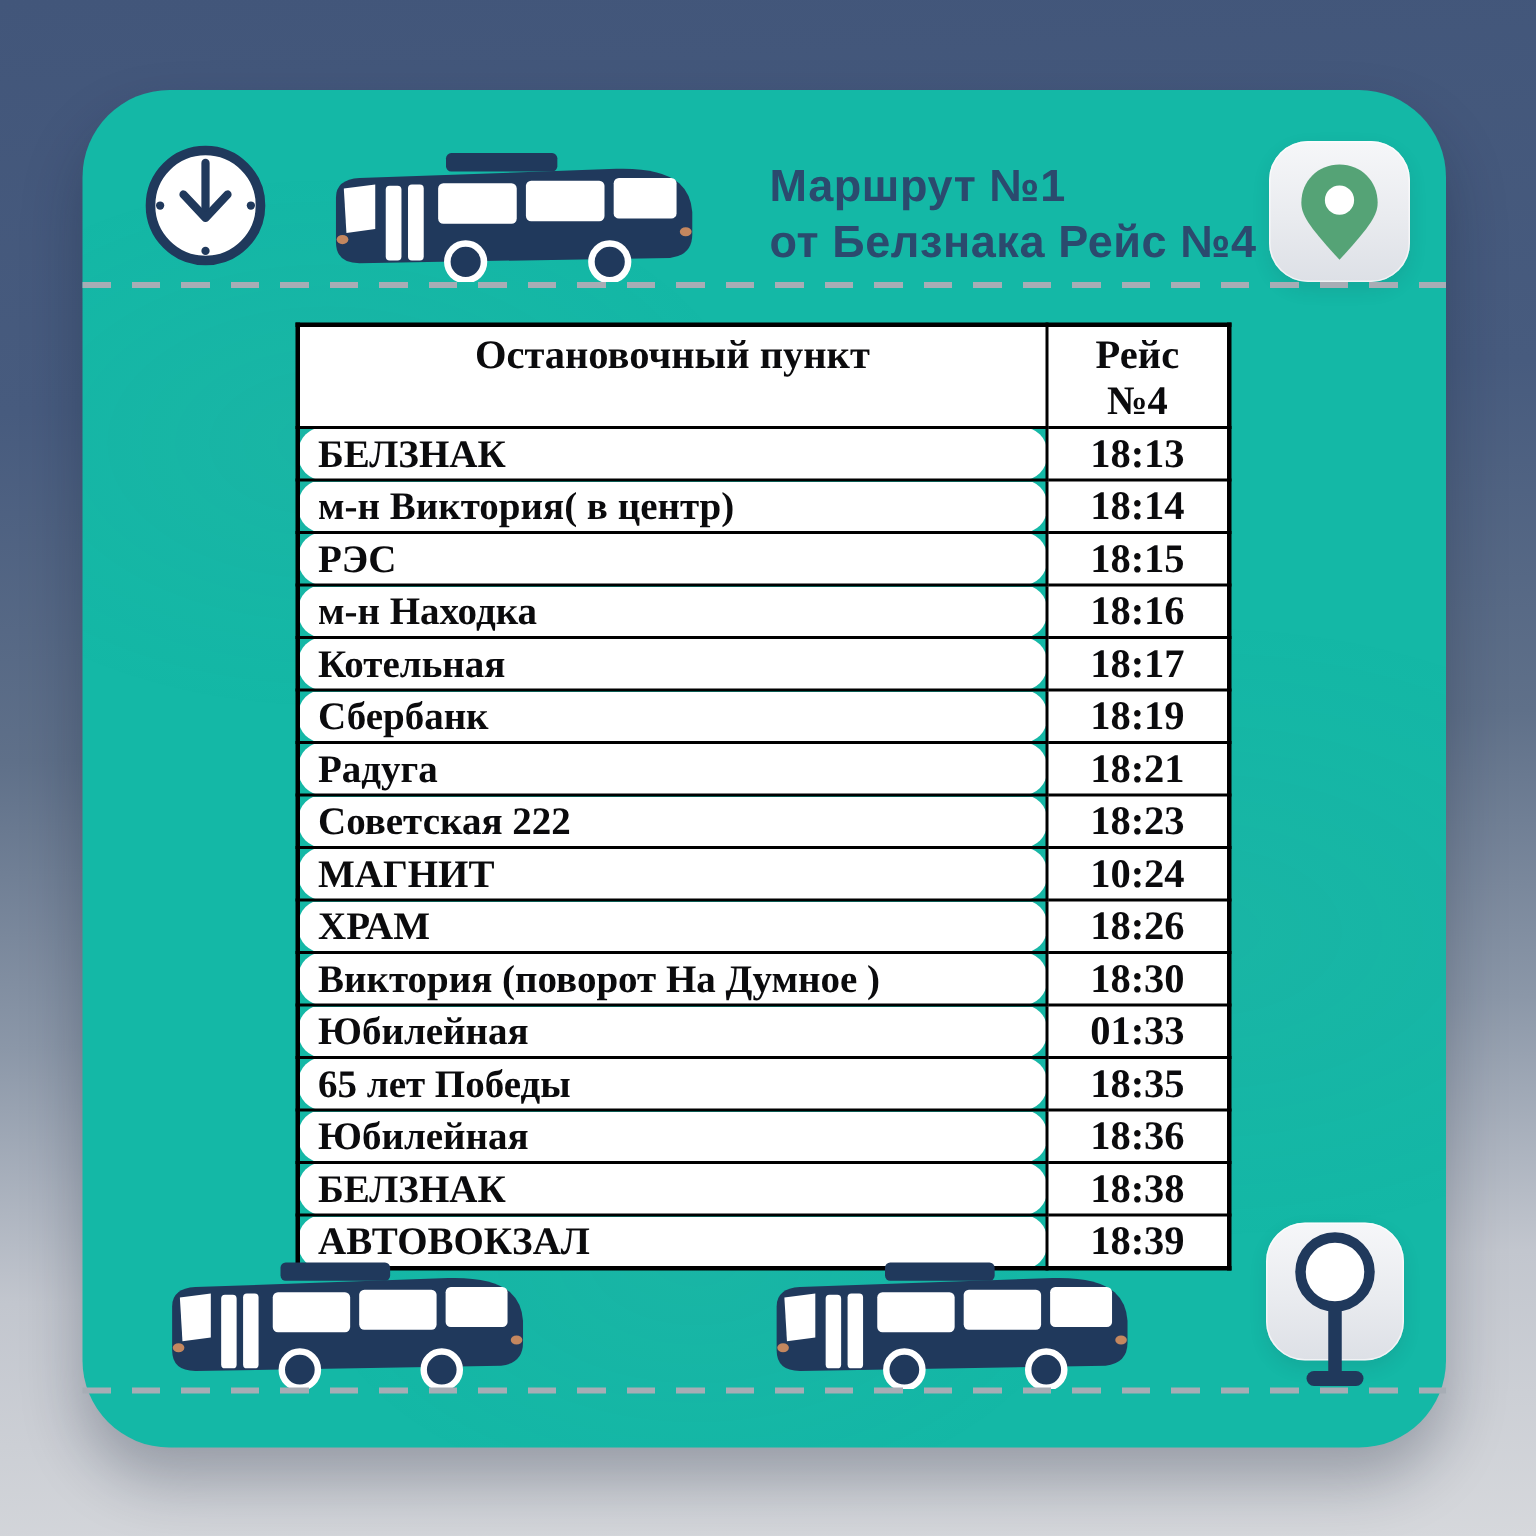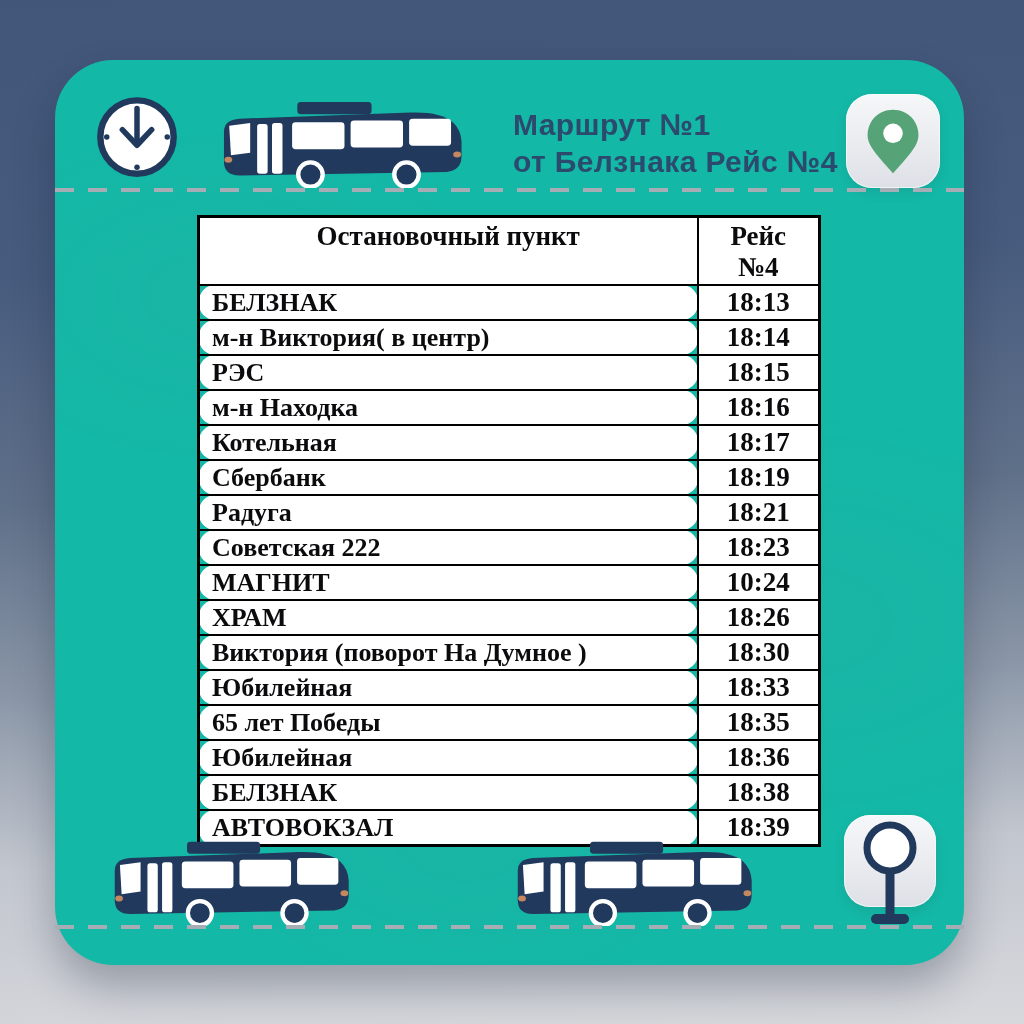--- a/index.html
+++ b/index.html
@@ -167,21 +167,21 @@
     <tr>
           <td class="stop">ХРАМ</td>
           <td class="time">18:26</td>
         </tr>
     <tr>
           <td class="stop">Виктория (поворот На Думное )</td>
           <td class="time">18:30</td>
         </tr>
     <tr>
           <td class="stop">Юбилейная</td>
-          <td class="time">18:33</td>
+          <td class="time">01:33</td>
         </tr>
     <tr>
           <td class="stop">65 лет Победы</td>
           <td class="time">18:35</td>
         </tr>
     <tr>
           <td class="stop">Юбилейная</td>
           <td class="time">18:36</td>
         </tr>
     <tr>

